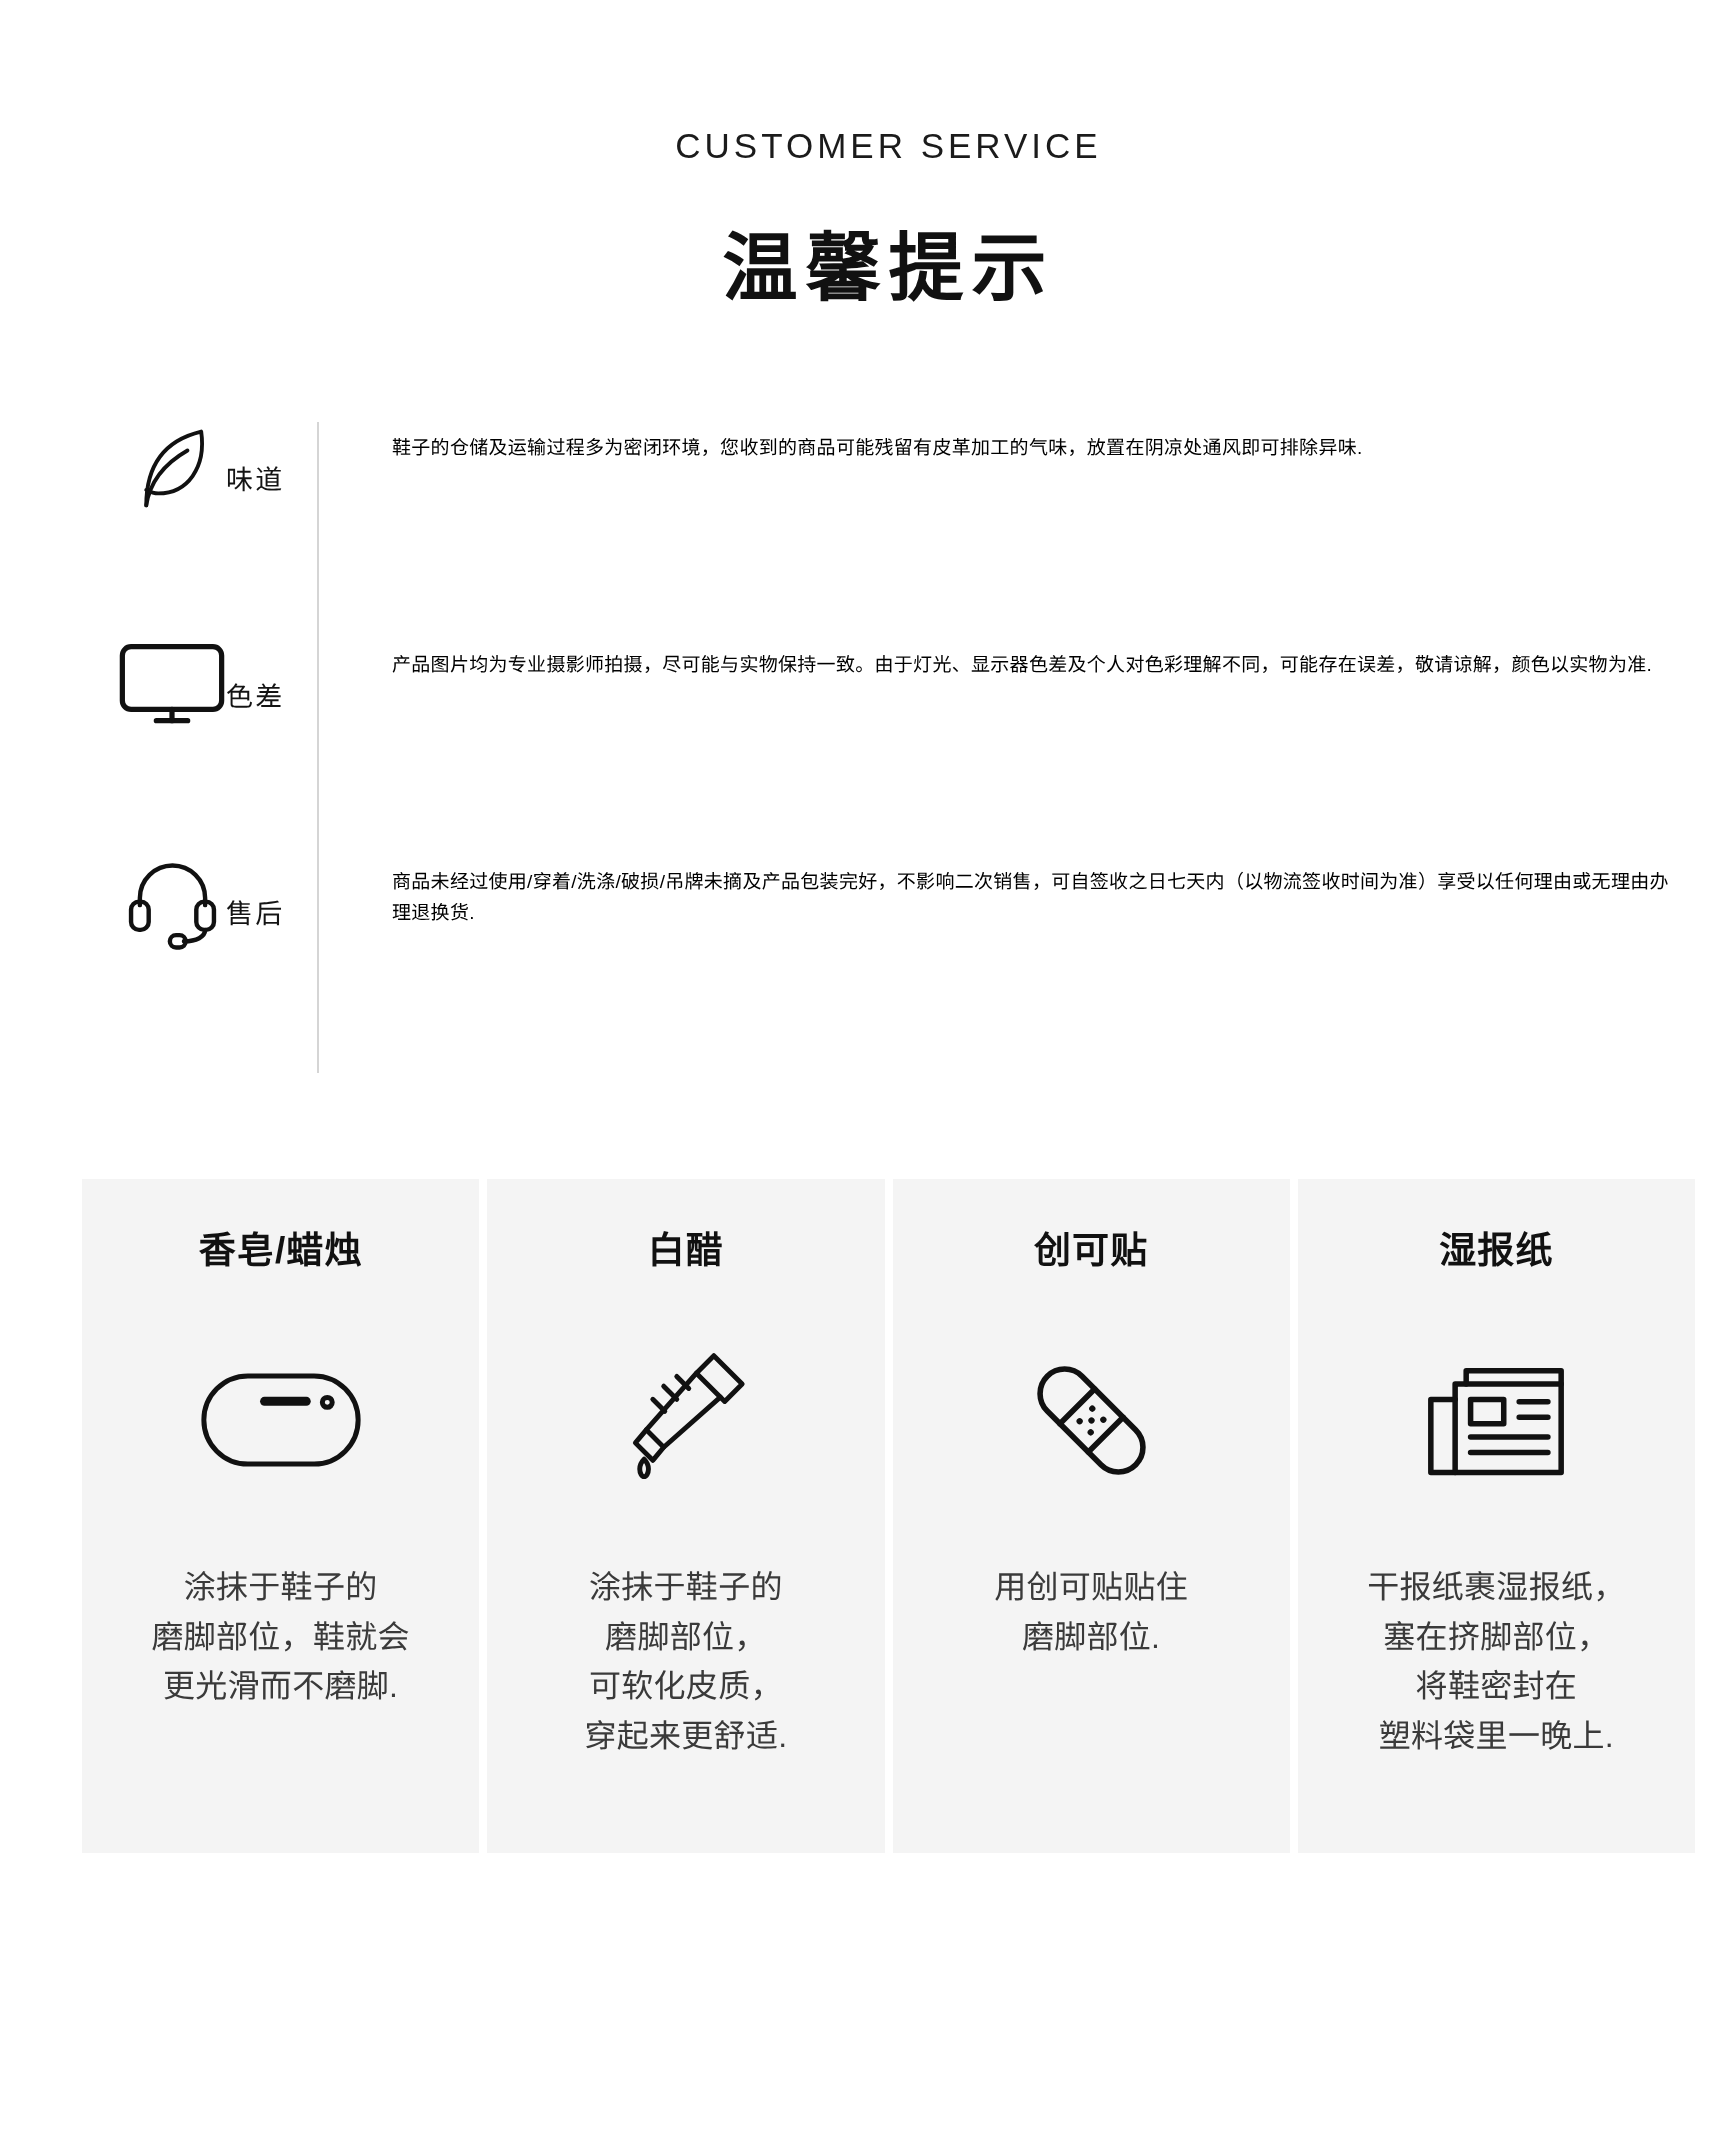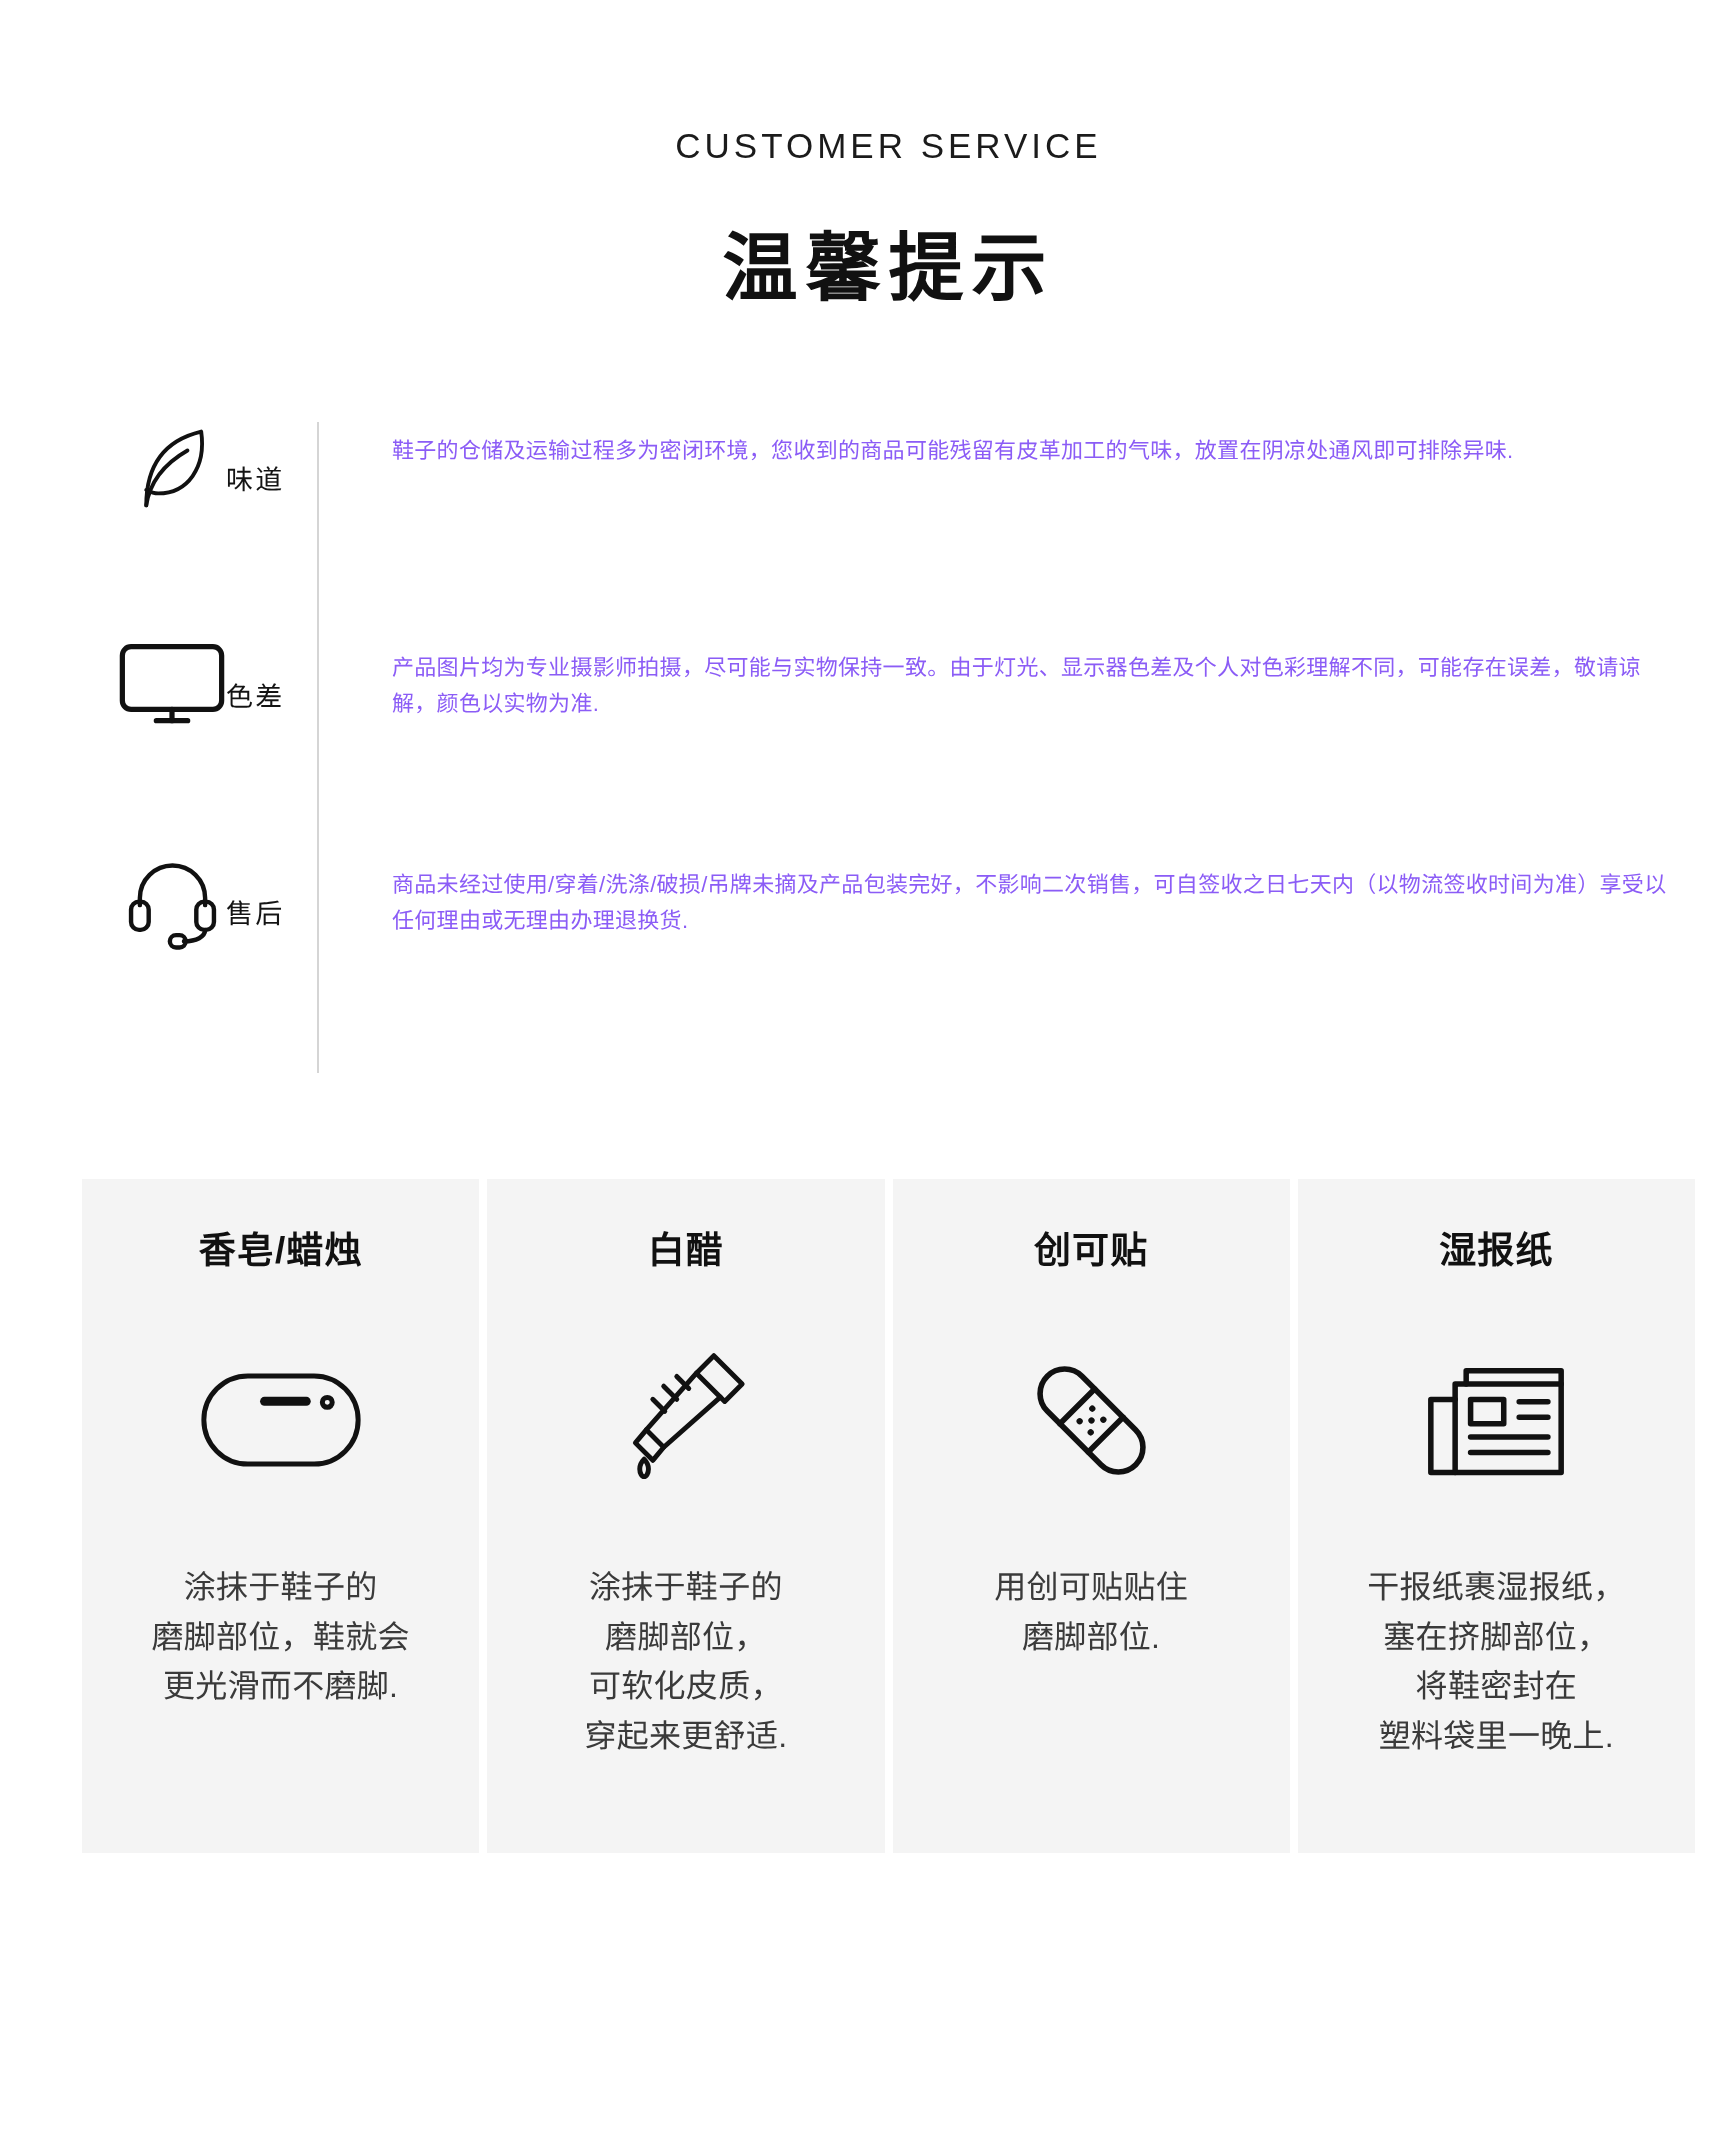--- a/index.html
+++ b/index.html
@@ -92,23 +92,23 @@
     letter-spacing: 2.3px;
     color: #141414;
     font-weight: 400;
   }
   .notice-text-col {
     padding-left: 75px;
     padding-top: 19.4px;
     flex: 1 1 auto;
   }
   .notice-text {
-    font-size: 22px;
+    font-size: 19px;
     line-height: 1.62;
-    color: #8b5cf6;
+    color: #000000;
     letter-spacing: 0.3px;
     font-weight: 400;
     max-width: 1325px;
   }
 
   
   .tips-title {
     margin-top: 146px;
     text-align: center;
     font-size: 43px;

